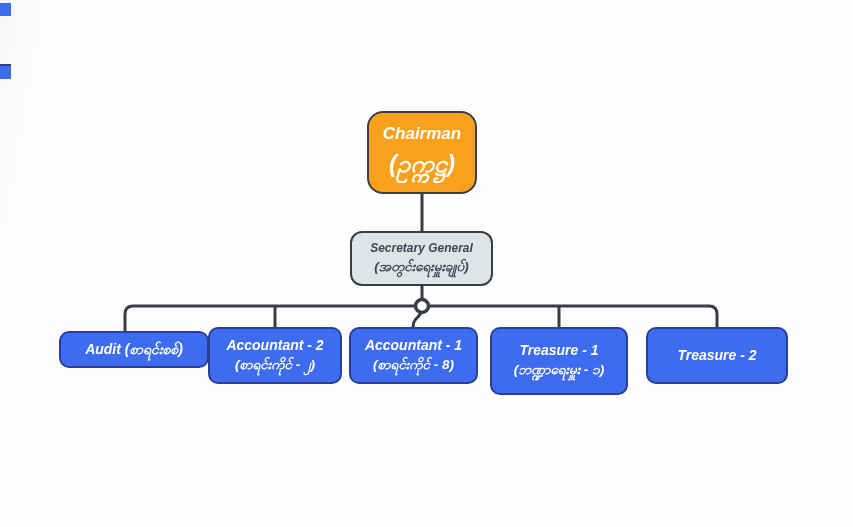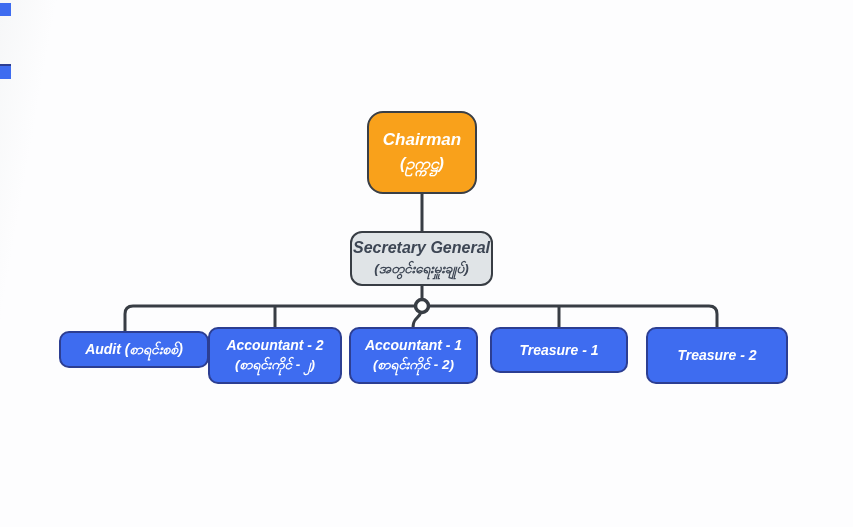--- a/index.html
+++ b/index.html
@@ -26,38 +26,38 @@
     align-items:center;justify-content:center;
     text-align:center;font-weight:bold;font-style:italic;
   }
   .node .t,.node .s{display:block;white-space:nowrap;}
   .node-chairman{
     left:367px;top:111px;width:110px;height:83px;
     background:var(--orange);border:2.5px solid var(--orange-border);
     border-radius:16px;color:var(--white-text);
   }
   .node-chairman .t{font-size:17px;line-height:1.35;}
-  .node-chairman .s{font-size:16px;line-height:1.5;}
+  .node-chairman .s{font-size:24px;line-height:1.5;}
   .node-secretary{
     left:350px;top:231px;width:143px;height:55px;
     background:var(--gray-fill);border:2px solid var(--dark-border);
     border-radius:12px;color:var(--dark-text);
   }
-  .node-secretary .t{font-size:16px;line-height:1.3;}
+  .node-secretary .t{font-size:12px;line-height:1.3;}
   .node-secretary .s{font-size:13.5px;line-height:1.45;text-align:right;}
   .node-child{
     background:var(--blue);border:2px solid var(--blue-border);
     border-radius:10px;color:var(--white-text);
   }
   .node-child .t{font-size:14px;line-height:1.35;}
   .node-child .s{font-size:13.5px;line-height:1.5;}
   .node-audit{left:59px;top:331px;width:150px;height:37px;}
   .node-acc2{left:208px;top:327px;width:134px;height:57px;}
   .node-acc1{left:349px;top:327px;width:129px;height:57px;font-style:italic;}
-  .node-tre1{left:490px;top:327px;width:138px;height:46px;}
+  .node-tre1{left:490px;top:327px;width:138px;height:68px;}
   .node-tre2{left:646px;top:327px;width:142px;height:57px;}
   .edge-marker{
     position:absolute;left:0;background:var(--blue);
   }
   .edge-marker.m1{top:3px;width:11px;height:13px;}
   .edge-marker.m2{top:64px;width:11px;height:15px;border-top:2px solid var(--blue-border);}
 </style>
 </head>
 <body>
 
@@ -87,25 +87,26 @@
     <span class="t">Audit (စာရင်းစစ်)</span>
   </div>
 
   <div class="node node-child node-acc2">
     <span class="t">Accountant - 2</span>
     <span class="s">(စာရင်းကိုင် - ၂)</span>
   </div>
 
   <div class="node node-child node-acc1">
     <span class="t">Accountant - 1</span>
-    <span class="s">(စာရင်းကိုင် - 2)</span>
+    <span class="s">(စာရင်းကိုင် - 8)</span>
   </div>
 
   <div class="node node-child node-tre1">
     <span class="t">Treasure - 1</span>
+    <span class="s">(ဘဏ္ဍာရေးမှူး - ၁)</span>
   </div>
 
   <div class="node node-child node-tre2">
     <span class="t">Treasure - 2</span>
   </div>
 
   <div class="edge-marker m1"></div>
   <div class="edge-marker m2"></div>
 
 </div>

